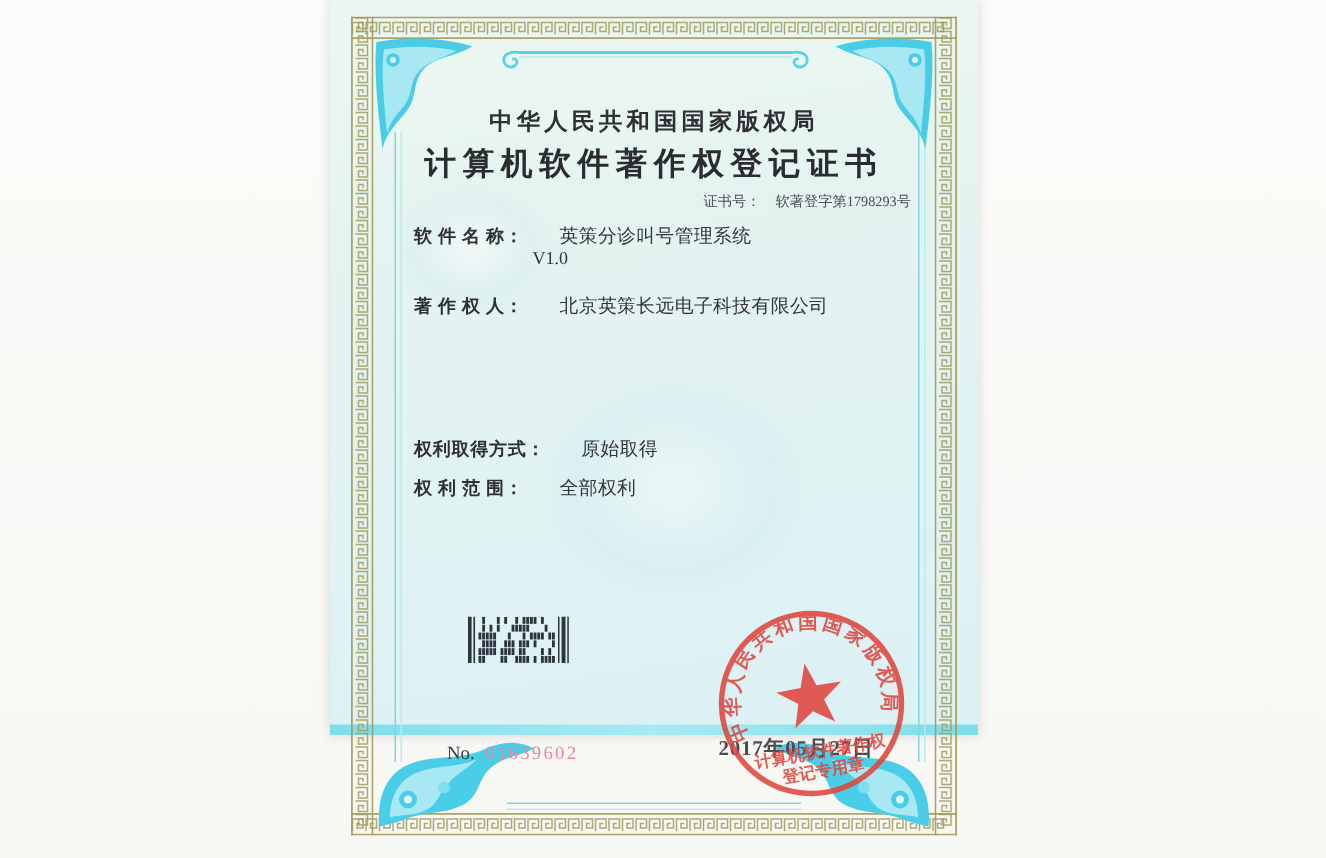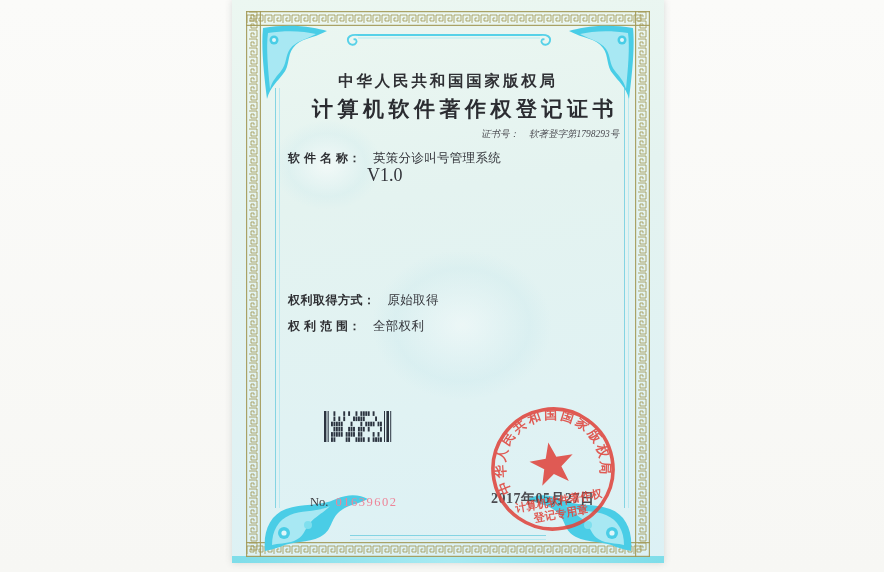--- a/index.html
+++ b/index.html
@@ -3,45 +3,45 @@
 <meta charset="utf-8">
 <style>
   html,body{margin:0;padding:0;}
   body{
     width:884px;height:572px;overflow:hidden;
     background:#fafaf8;
     font-family:"Liberation Serif","DejaVu Serif",serif;
   }
   .stage{position:relative;width:884px;height:572px;background:linear-gradient(180deg,#fbfbf9 0%,#f7f7f4 100%);}
   .paper{
-    position:absolute;left:232px;top:0;width:432px;height:563px;
+    position:absolute;left:220px;top:0;width:432px;height:490px;
     background:linear-gradient(172deg,#ecf7f1 0%,#e4f3f0 35%,#e0f2f3 70%,#dcf1f5 100%);
     box-shadow:0 0 7px rgba(60,70,70,.18);
   }
   .wm{position:absolute;border-radius:50%;pointer-events:none;}
   .wm1{left:40px;top:120px;width:110px;height:90px;background:radial-gradient(closest-side,rgba(255,255,255,.5),rgba(201,233,238,.25) 70%,rgba(201,233,238,0));}
   .wm2{left:140px;top:250px;width:180px;height:150px;background:radial-gradient(closest-side,rgba(255,255,255,.35),rgba(190,228,235,.2) 75%,rgba(190,228,235,0));}
   .bottom-strip{position:absolute;left:0;bottom:0;width:432px;height:7px;background:linear-gradient(90deg,#7edde9,#a8eaf2 50%,#7edde9);}
   .meander{position:absolute;}
   .vline{position:absolute;width:3px;border-left:1px solid #84d4e3;border-right:1px solid #b9e9f1;}
   .vline.l{left:43px;top:88px;height:420px;}
   .vline.r{left:392px;top:88px;height:420px;}
   .hline-b{position:absolute;left:118px;top:535px;width:196px;height:3px;border-top:1px solid #84d4e3;border-bottom:1px solid #b9e9f1;}
   .corner{position:absolute;}
   .flip{transform:scaleX(-1);}
   .title1{position:absolute;left:50%;top:71px;transform:translateX(-50%);white-space:nowrap;
     font-size:15.5px;font-weight:bold;letter-spacing:2.8px;color:#2f3034;}
   .title2{position:absolute;left:50%;top:95px;transform:translateX(-50%);white-space:nowrap;
-    font-size:21px;font-weight:bold;letter-spacing:4.5px;color:#2b2c31;margin-left:17px;}
-  .certno{position:absolute;left:249px;top:128px;font-size:9.5px;color:#4c4c52;white-space:nowrap;font-style:italic;}
+    font-size:21px;font-weight:bold;letter-spacing:4.5px;color:#2b2c31;}
+  .certno{position:absolute;left:249px;top:128px;font-size:9.5px;color:#4c4c52;white-space:nowrap;}
   .certno .gap{display:inline-block;width:10px;}
   .row{position:absolute;left:56px;white-space:nowrap;}
   .lbl{font-size:12px;font-weight:bold;color:#2f3034;letter-spacing:.5px;text-align:right;}
-  .val{font-size:12.5px;color:#33343a;margin-left:8px;letter-spacing:.3px;}
-  .val2{position:absolute;left:135px;font-size:18px;color:#33343a;}
+  .val{font-size:12.5px;color:#33343a;margin-left:20px;letter-spacing:.3px;}
+  .val2{position:absolute;left:135px;font-size:12px;color:#33343a;}
   .statement{position:absolute;left:56px;top:356px;width:332px;
     font-size:12.5px;line-height:27.5px;color:#33343a;text-indent:2em;text-align:justify;letter-spacing:.4px;}
   .barcode{position:absolute;left:92px;top:411px;width:74px;height:31px;}
   .serial{position:absolute;left:78px;top:495px;font-size:12.5px;white-space:nowrap;}
   .serial .pfx{color:#3b3b40;text-align:center;}
   .serial .num{color:#ee8498;letter-spacing:1.5px;margin-left:4px;margin-top:16px;}
   .stamp-date{position:absolute;left:259px;top:490px;font-size:14px;font-weight:600;color:#4b4b50;letter-spacing:.5px;white-space:nowrap;}
   .seal{position:absolute;left:253px;top:401px;width:136px;height:136px;transform:rotate(-10deg);opacity:.88;}
   .toprule{position:absolute;left:112px;top:29px;}
 </style>
@@ -126,20 +126,24 @@
     <div class="title2">计算机软件著作权登记证书</div>
     <div class="certno">
       <span>证书号：</span><span class="gap"></span><span>软著登字第1798293号</span>
     </div>
 
     <div class="row" style="top:148px">
       <span class="lbl">软 件 名 称：</span>
       <span class="val">英策分诊叫号管理系统</span>
     </div>
     <div class="val2" style="top:165px">V1.0</div>
+    <div class="row" style="top:195px">
+      <span class="lbl">著 作 权 人：</span>
+      <span class="val">北京英策长远电子科技有限公司</span>
+    </div>
     <div class="row" style="top:316px">
       <span class="lbl">权 利 范 围：</span>
       <span class="val">全部权利</span>
     </div>
     <div class="row" style="top:290px">
       <span class="lbl">权利取得方式：</span>
       <span class="val">原始取得</span>
     </div>
 
 

